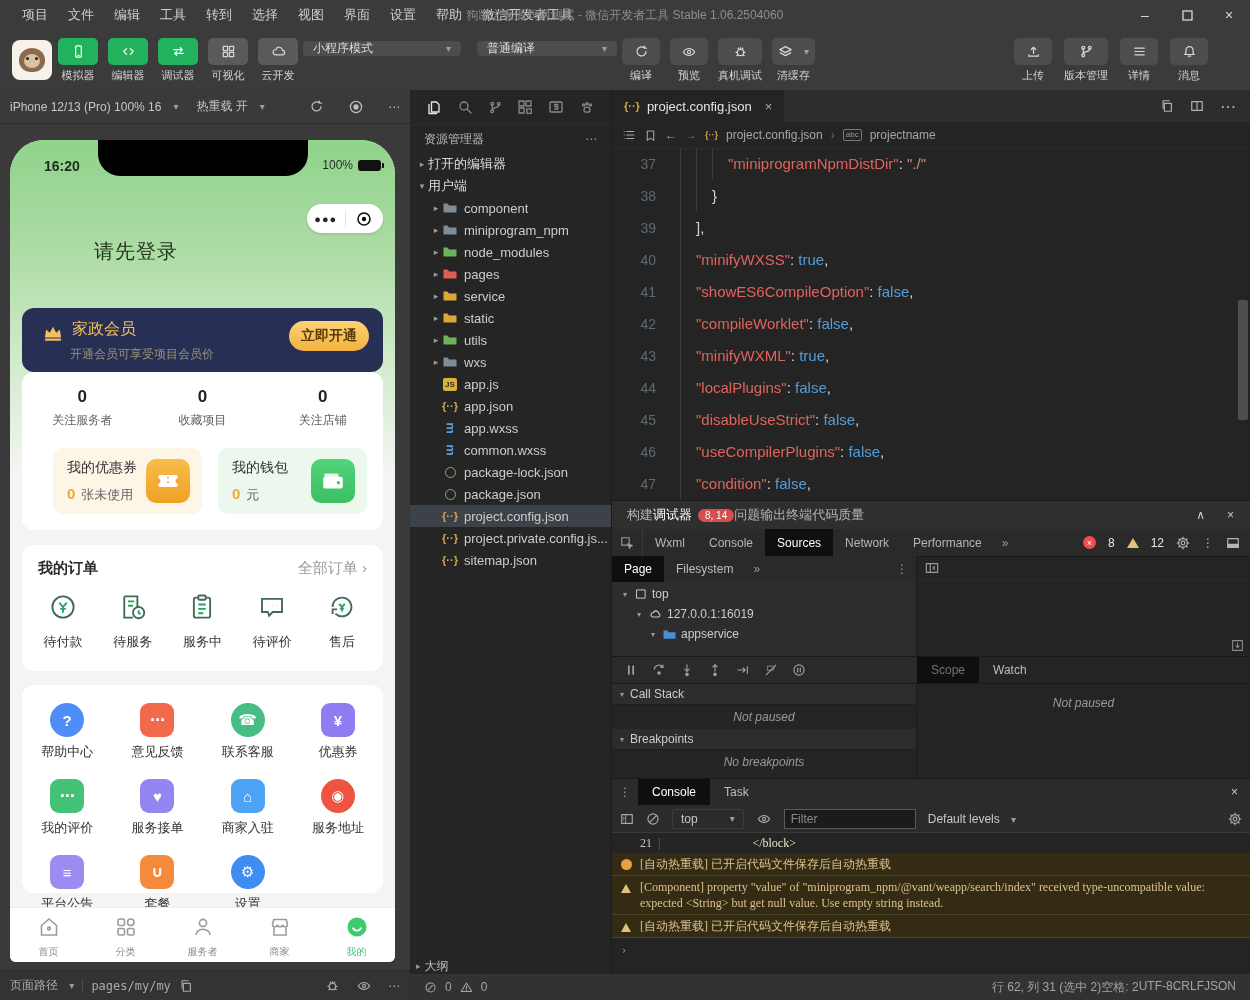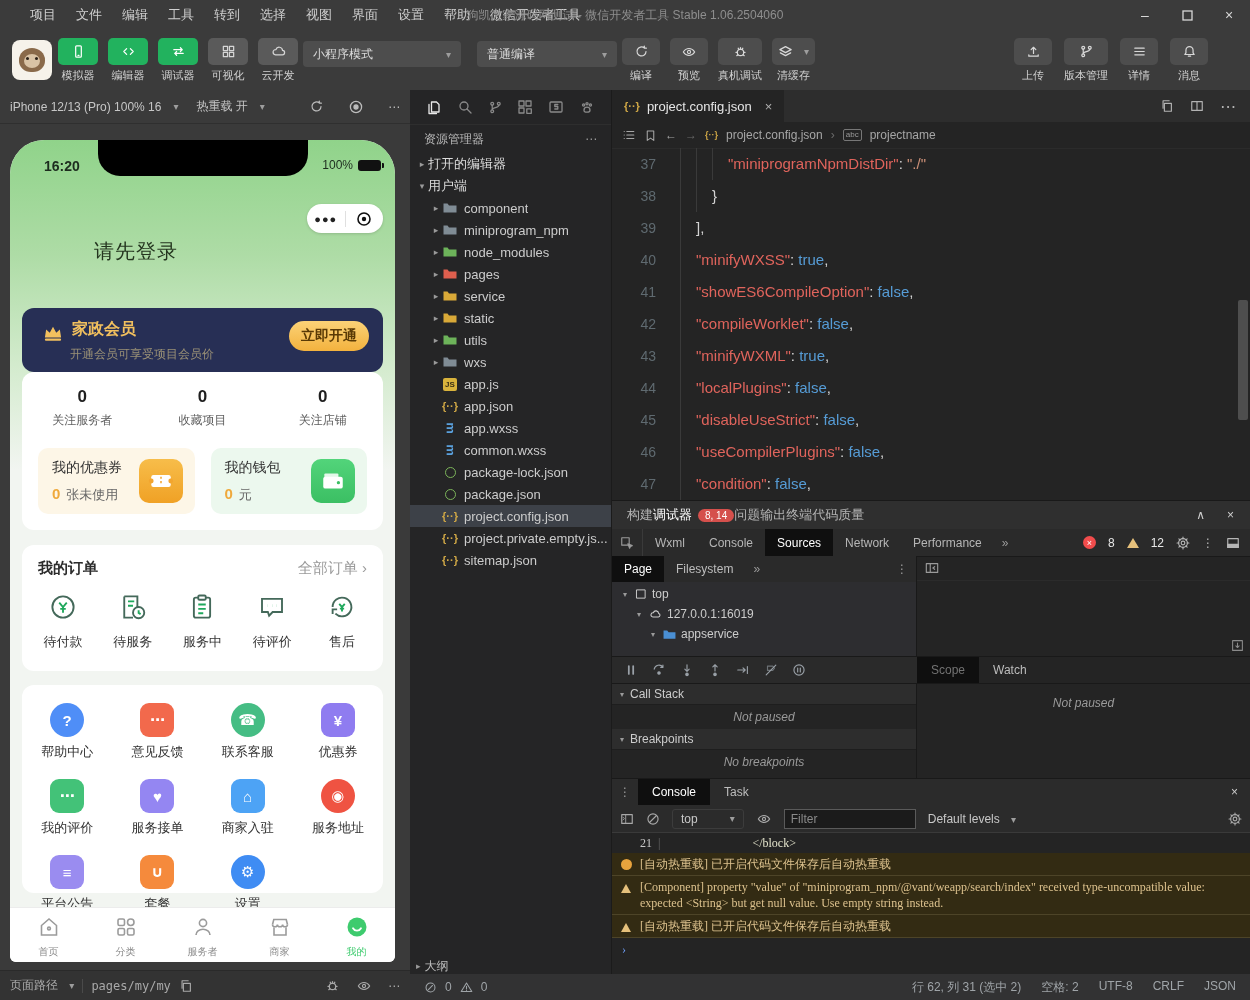--- a/index.html
+++ b/index.html
@@ -4,39 +4,39 @@
 <style>
   html,body{margin:0;padding:0}
   body{width:1250px;height:1000px;position:relative;overflow:hidden;background:#3b3b3b;
        font-family:"Liberation Sans","DejaVu Sans",sans-serif;-webkit-font-smoothing:antialiased}
   .mono{font-family:"DejaVu Sans Mono",monospace}
   .ic{display:inline-flex;align-items:center;justify-content:center;line-height:1}
   .ic svg{display:block}
 
   
   #titlebar{position:absolute;left:0;top:0;width:1250px;height:30px;background:#3b3b3b;display:flex;align-items:center;color:#cfcfcf;font-size:13px}
-  #menu-row{display:flex;padding-left:20px;gap:0}
+  #menu-row{display:flex;padding-left:12px;gap:0}
   .menu-item{padding:0 10px;cursor:default}
   .tb-title{position:absolute;left:50%;transform:translateX(-50%);color:#8e8e8e;font-size:12px;white-space:nowrap}
   #win-ctrls{position:absolute;right:0;top:0;height:30px;display:flex;align-items:center;gap:0}
   .wc{width:42px;height:30px;display:flex;align-items:center;justify-content:center;color:#d8d8d8;font-size:14px}
 
   
   #toolbar{position:absolute;left:0;top:30px;width:1250px;height:60px;background:#3b3b3b;border-bottom:1px solid #2e2e2e}
   #avatar{position:absolute;left:12px;top:10px;width:40px;height:40px;background:#f6f2ea;border-radius:8px;overflow:hidden}
   #avatar .fur{position:absolute;left:7px;top:8px;width:26px;height:24px;background:#8a6a4a;border-radius:50% 50% 46% 46%}
   #avatar .face{position:absolute;left:12px;top:14px;width:16px;height:14px;background:#d9c3a5;border-radius:50%}
   #avatar .eye{position:absolute;width:3px;height:3px;background:#2a2018;border-radius:50%;top:17px}
   #mode-group{position:absolute;left:56px;top:8px;display:flex;gap:6px}
   .mode{width:44px;text-align:center}
   .mode-ico{width:40px;height:27px;margin:0 auto;border-radius:5px;display:flex;align-items:center;justify-content:center;color:#fff}
   .mode-ico.on{background:#22b25e}
   .mode-ico.off{background:#5a5a5a;color:#d6d6d6}
   .mode-lbl{font-size:11px;color:#d2d2d2;margin-top:3px;white-space:nowrap}
-  .tb-select{position:absolute;top:42px;height:26px;background:#4d4d4d;border-radius:4px;color:#dcdcdc;font-size:12px;display:flex;align-items:center;padding:0 10px;justify-content:space-between;box-sizing:border-box}
+  .tb-select{position:absolute;top:42px;height:15px;background:#4d4d4d;border-radius:4px;color:#dcdcdc;font-size:12px;display:flex;align-items:center;padding:0 10px;justify-content:space-between;box-sizing:border-box}
   #dd-mode{left:303px;width:158px;top:11px}
   #dd-compile{left:477px;width:140px;top:11px}
   .dd-caret{color:#9d9d9d;font-size:10px;margin-left:8px}
   #act-group{position:absolute;left:622px;top:8px;display:flex;gap:10px}
   .tb-act{text-align:center}
   .tb-act-ico{height:27px;min-width:38px;padding:0 6px;background:#4d4d4d;border-radius:5px;display:flex;align-items:center;justify-content:center;color:#d8d8d8;gap:3px;box-sizing:border-box}
   .tb-act-lbl{font-size:11px;color:#d2d2d2;margin-top:3px;white-space:nowrap}
   #right-group{position:absolute;right:42px;top:8px;display:flex;gap:12px}
 
   
@@ -53,31 +53,31 @@
   .batt{width:23px;height:11px;background:#111;border-radius:3px;position:relative}
   .batt:after{content:"";position:absolute;right:-3px;top:3px;width:2px;height:5px;background:#111;border-radius:0 1px 1px 0}
   .capsule{position:absolute;right:12px;top:64px;width:76px;height:29px;background:#fff;border-radius:15px;display:flex;align-items:center;box-shadow:0 1px 3px rgba(0,0,0,.15)}
   .capsule .dots{flex:1;text-align:center;color:#222;font-size:11px;letter-spacing:1px;font-weight:700}
   .capsule .divider{width:1px;height:16px;background:#e0e0e0}
   .capsule .target{flex:1;display:flex;align-items:center;justify-content:center}
   .login-text{position:absolute;left:84px;top:98px;font-size:20px;color:#24351f;letter-spacing:1px}
 
   .member-card{position:absolute;left:12px;right:12px;top:168px;height:64px;background:#272f55;border-radius:12px}
   .mc-crown{position:absolute;left:20px;top:16px}
-  .mc-title{position:absolute;left:50px;top:11px;font-size:16px;font-weight:700;color:#f2c05e}
+  .mc-title{position:absolute;left:50px;top:11px;font-size:16px;font-weight:400;color:#f2c05e}
   .mc-sub{position:absolute;left:48px;top:38px;font-size:12px;color:#9b9176}
   .mc-btn{position:absolute;right:14px;top:13px;width:80px;height:30px;border-radius:16px;background:linear-gradient(180deg,#fbd277,#f3b23e);color:#5a3a05;font-weight:700;font-size:14px;display:flex;align-items:center;justify-content:center}
 
   .card{position:absolute;left:12px;right:12px;background:#fff;border-radius:12px}
   #card-stats{top:232px;height:158px}
   #stats-row{display:flex;padding-top:15px}
   .stat{flex:1;text-align:center}
   .stat .v{font-size:17px;font-weight:700;color:#1f1f1f}
   .stat .l{font-size:12px;color:#5f5f5f;margin-top:5px}
-  #wallet-row{position:absolute;left:16px;right:16px;top:76px;display:flex;gap:16px}
+  #wallet-row{position:absolute;left:31px;right:16px;top:76px;display:flex;gap:16px}
   .wcard{flex:1;height:66px;border-radius:10px;position:relative}
   .wcard .t{position:absolute;left:14px;top:11px;font-size:14px;color:#333}
   .wcard .v{position:absolute;left:14px;top:37px;font-size:13px;color:#666}
   .wcard .v b{color:#efa93c;font-weight:700;font-size:15px;margin-right:6px}
   .wcard .wic{position:absolute;right:12px;top:11px;width:44px;height:44px;border-radius:10px;display:flex;align-items:center;justify-content:center}
 
   #card-orders{top:405px;height:126px}
   .oc-head{display:flex;align-items:center;padding:14px 16px 0}
   .oc-title{font-size:15px;font-weight:700;color:#2c2c2c}
   .oc-more{margin-left:auto;font-size:15px;color:#9a9a9a}
@@ -198,21 +198,21 @@
   .src-line .bar{color:#666;margin:0 6px}
   .src-line .c{padding-left:86px;color:#e4e4cc}
   .cmsg{position:relative;background:#332b13;border-bottom:1px solid #4d4428;color:#ddc28e;padding:3px 10px 3px 28px;line-height:16px}
   .cmsg .micon{position:absolute;left:9px;top:5px}
   .infoc{width:11px;height:11px;border-radius:50%;background:#e8a33d;display:inline-block}
   .wtri{width:0;height:0;border-left:5.5px solid transparent;border-right:5.5px solid transparent;border-bottom:9.5px solid #e5c07b;display:inline-block}
   .prompt{padding:4px 10px;color:#6e9ef7;background:#242424}
 
   
   #statusbar{position:absolute;left:410px;top:974px;width:840px;height:26px;background:#323233;color:#9fa4a8;font-size:12px;display:flex;align-items:center;padding:0 14px;box-sizing:border-box;gap:8px}
-  #statusbar .right{margin-left:auto;display:flex;gap:20px}
+  #statusbar .right{margin-left:auto;display:flex;}
 </style>
 </head>
 <body>
 
 <div id="titlebar">
   <div id="menu-row">
       <span class="menu-item">项目</span>
       <span class="menu-item">文件</span>
       <span class="menu-item">编辑</span>
       <span class="menu-item">工具</span>
@@ -850,21 +850,21 @@
       <div class="trow sel" style="padding-left:32px">
     <span class="fico">
           <span class="br-json">{··}</span>
         </span>
     <span class="lbl">project.config.json</span>
       </div>
       <div class="trow " style="padding-left:32px">
     <span class="fico">
           <span class="br-json">{··}</span>
         </span>
-    <span class="lbl">project.private.empty.js...</span>
+    <span class="lbl">project.private.config.js...</span>
       </div>
       <div class="trow " style="padding-left:32px">
     <span class="fico">
           <span class="br-json">{··}</span>
         </span>
     <span class="lbl">sitemap.json</span>
       </div>
     </div>
   <div id="outline-row">
     <span class="arr">▸</span>

